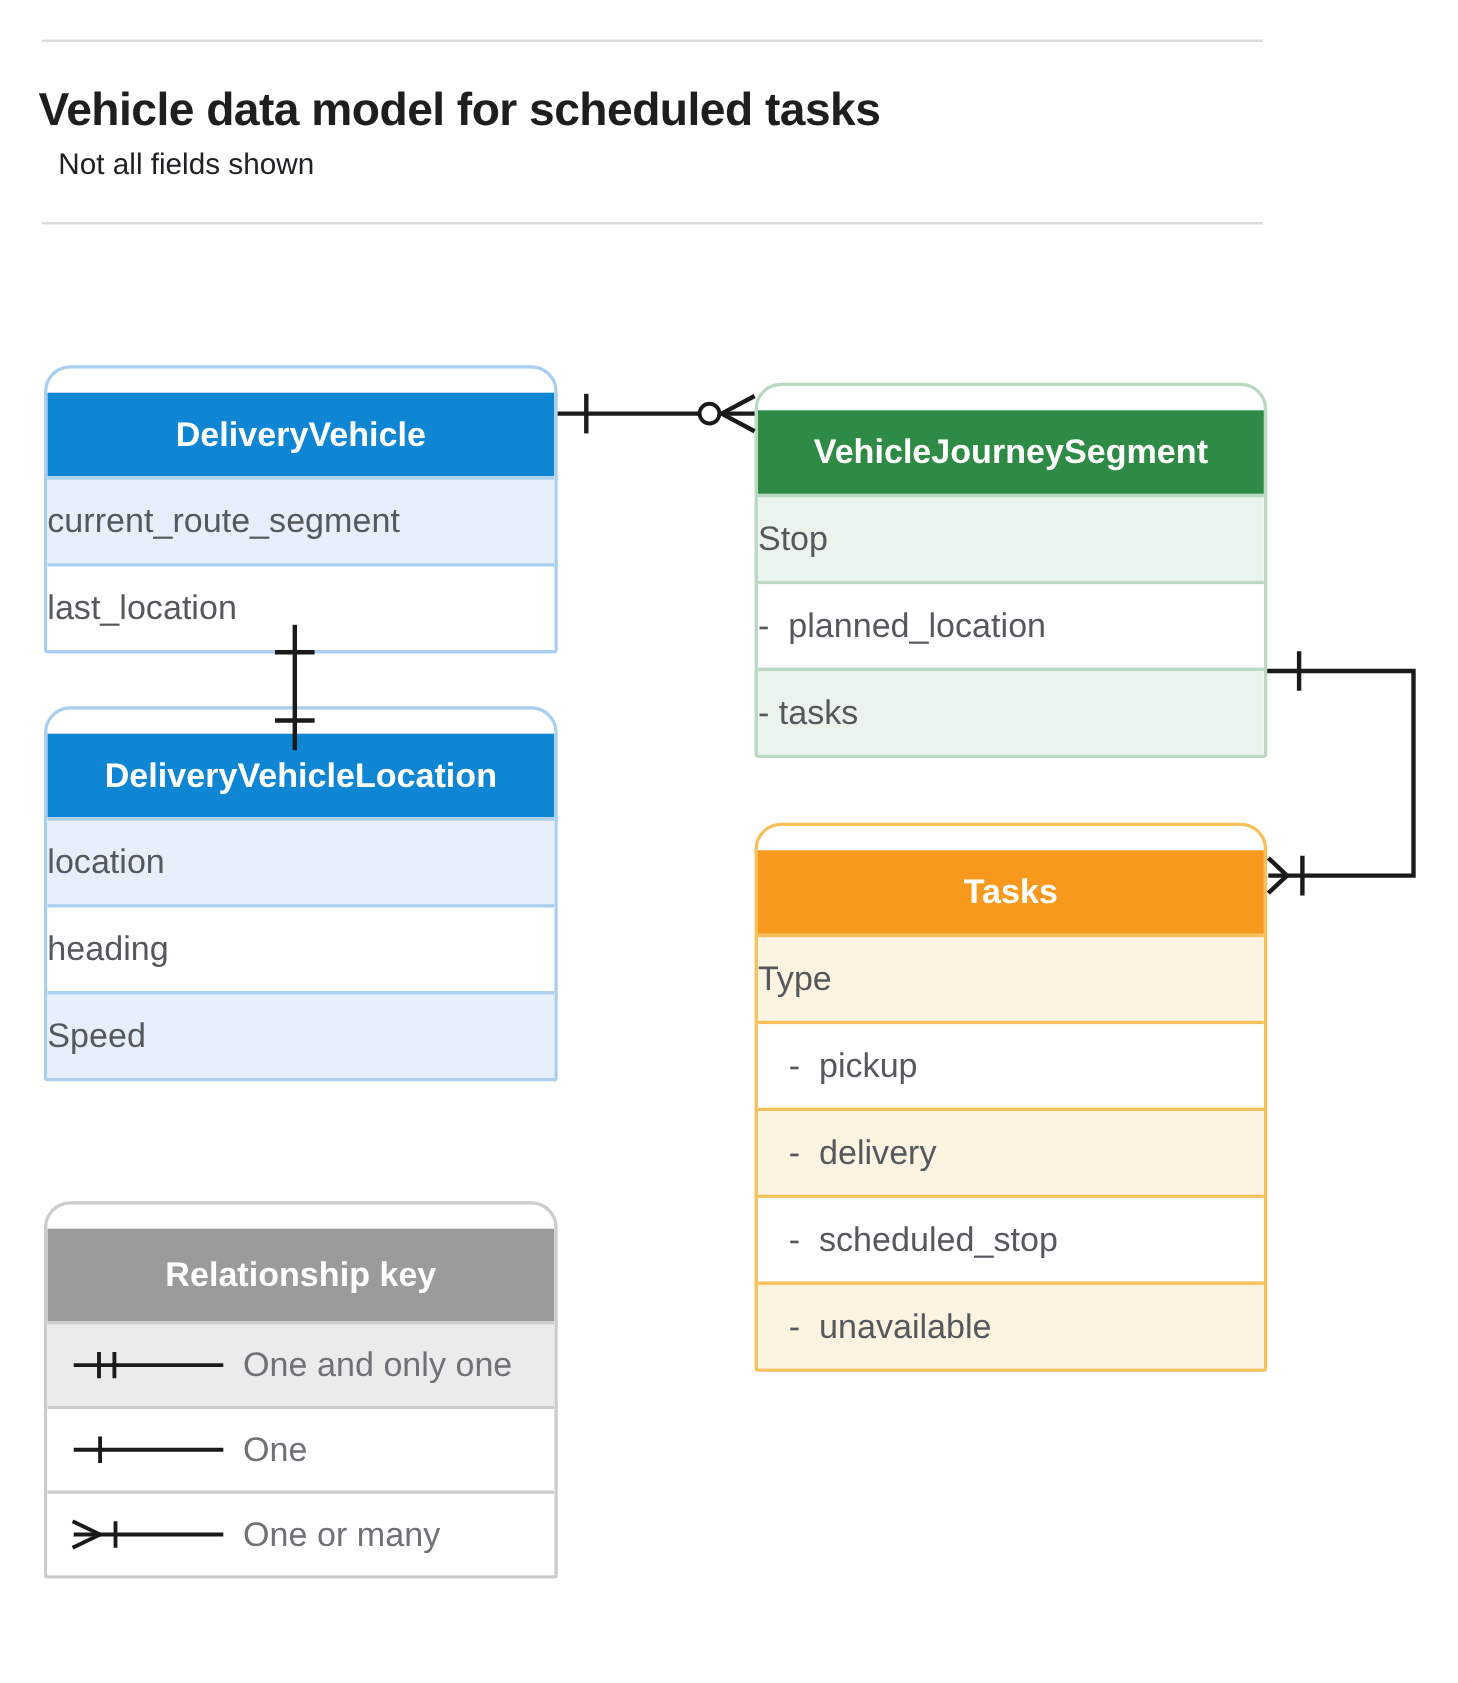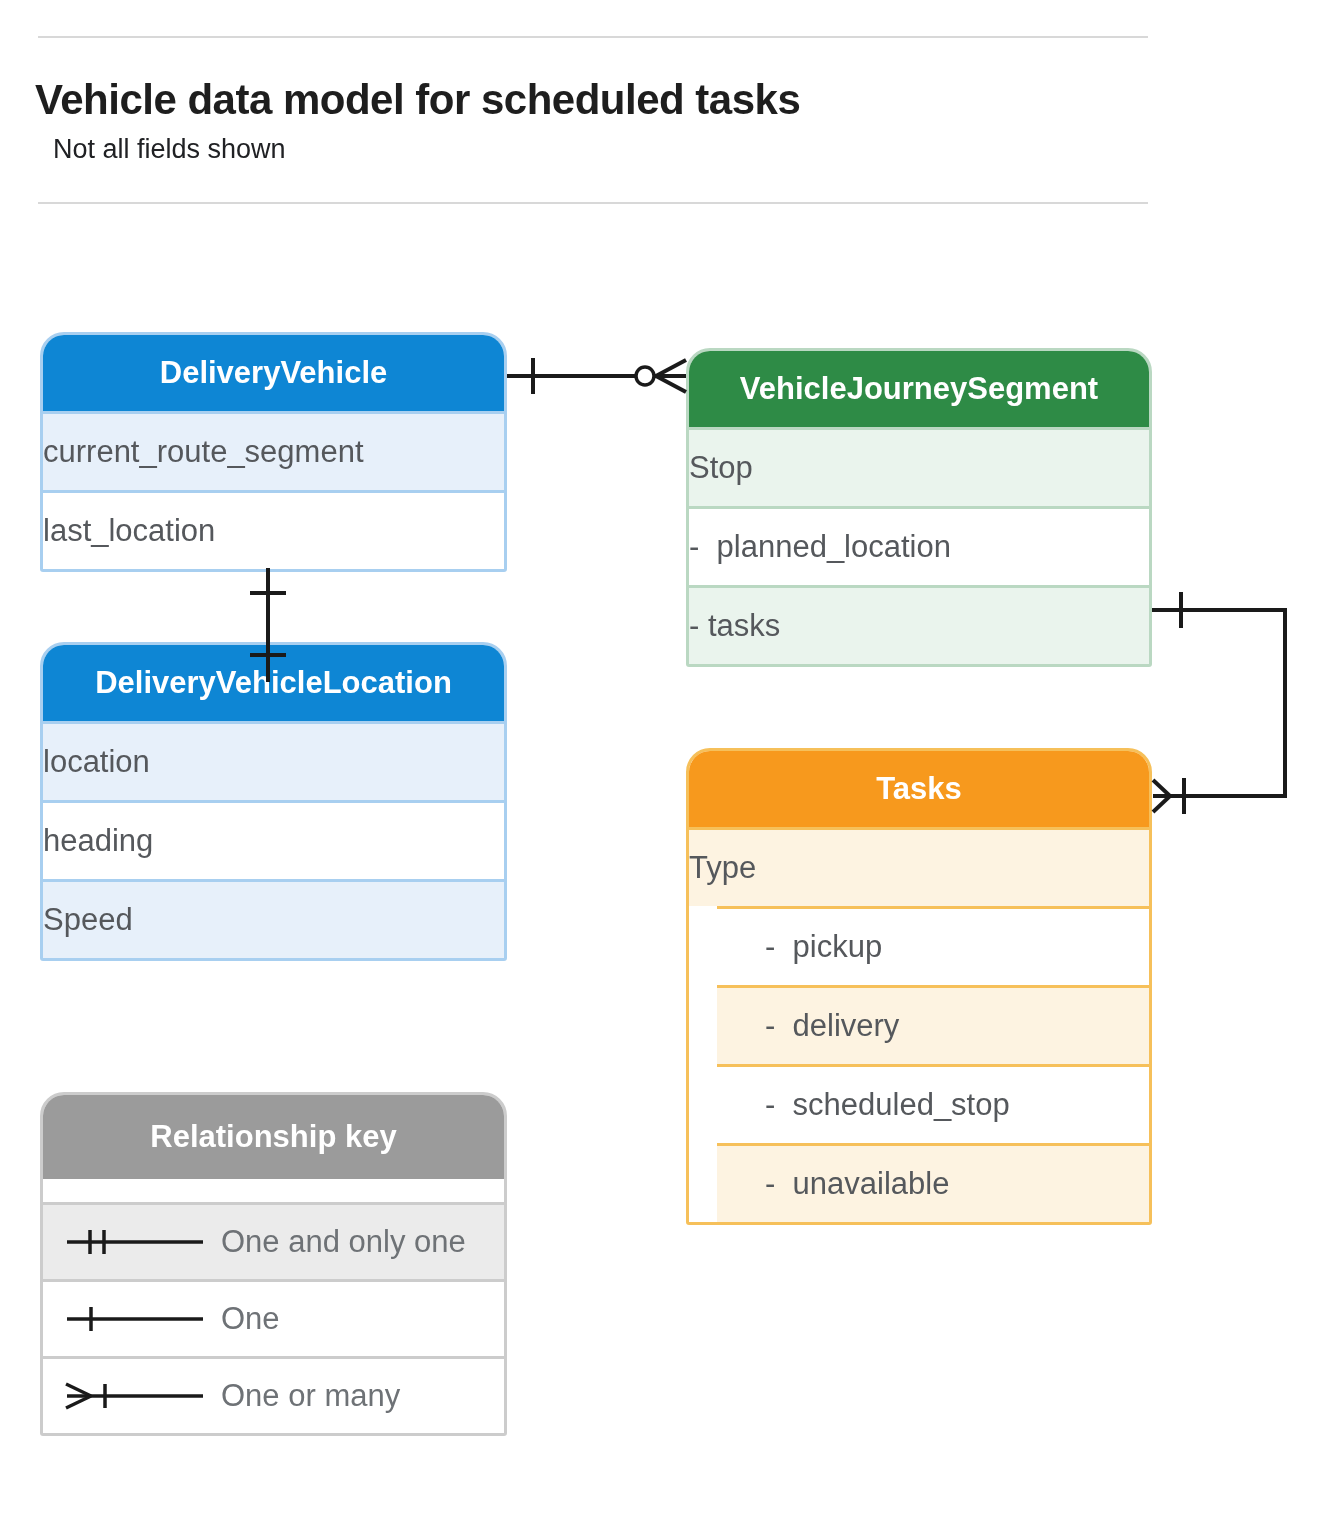--- a/index.html
+++ b/index.html
@@ -30,39 +30,40 @@
   }
   .theme-blue  {--hd:var(--blue);  --tint:var(--blueLight);  --bd:var(--blueBorder);}
   .theme-green {--hd:var(--green); --tint:var(--greenLight); --bd:var(--greenBorder);}
   .theme-orange{--hd:var(--orange);--tint:var(--orangeLight);--bd:var(--orangeBorder);}
   .theme-gray  {--hd:var(--gray);  --tint:var(--grayLight);  --bd:var(--grayBorder);}
   .ehead{
     background:var(--hd);color:#ffffff;
     font-size:31px;font-weight:bold;
     height:76px;display:flex;align-items:center;justify-content:center;
     white-space:pre;
+    margin-top:22px;
   }
   .erow{
     height:76px;display:flex;align-items:center;
     font-size:31px;color:var(--rowText);
     border-top:3px solid var(--bd);
     background:#ffffff;white-space:pre;
     box-sizing:content-box;
   }
   .erow.tinted{background:var(--tint);}
-  .erow.indent{padding-left:48px;margin-left:28px;}
+  .erow.indent{padding-left:28px;}
   
   .legend .ehead{height:84px;}
   .lrow{
     height:74px;display:flex;align-items:center;
     padding-left:20px;
     border-top:3px solid var(--bd);
     background:#ffffff;
   }
-  .lrow.tinted{background:var(--tint);margin-top:23px;}
+  .lrow.tinted{background:var(--tint);}
   .sym{flex:0 0 150px;}
   .sym line,.sym circle{stroke:var(--line);stroke-width:3.5;}
   .sym circle{fill:#ffffff;}
   .llabel{margin-left:8px;font-size:31px;color:var(--legendText);white-space:pre;}
   #connectors{position:absolute;left:0;top:0;pointer-events:none;}
   #connectors line, #connectors polyline{stroke:var(--line);stroke-width:4;fill:none;}
   #connectors circle{stroke:var(--line);stroke-width:3.5;fill:#ffffff;}
 </style>
 </head>
 <body>

